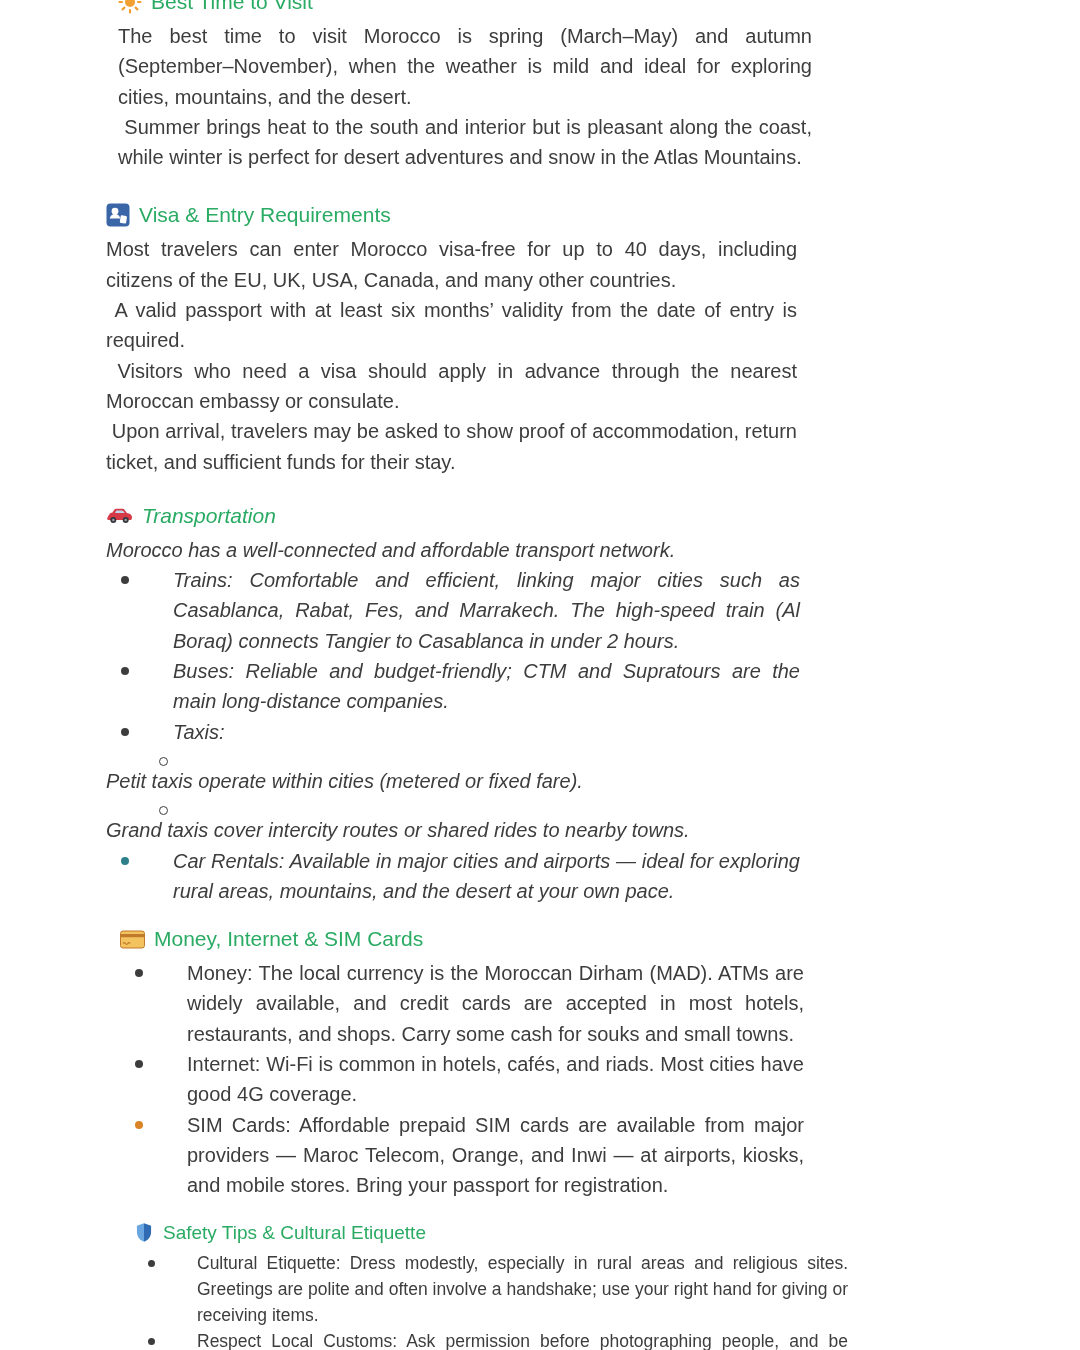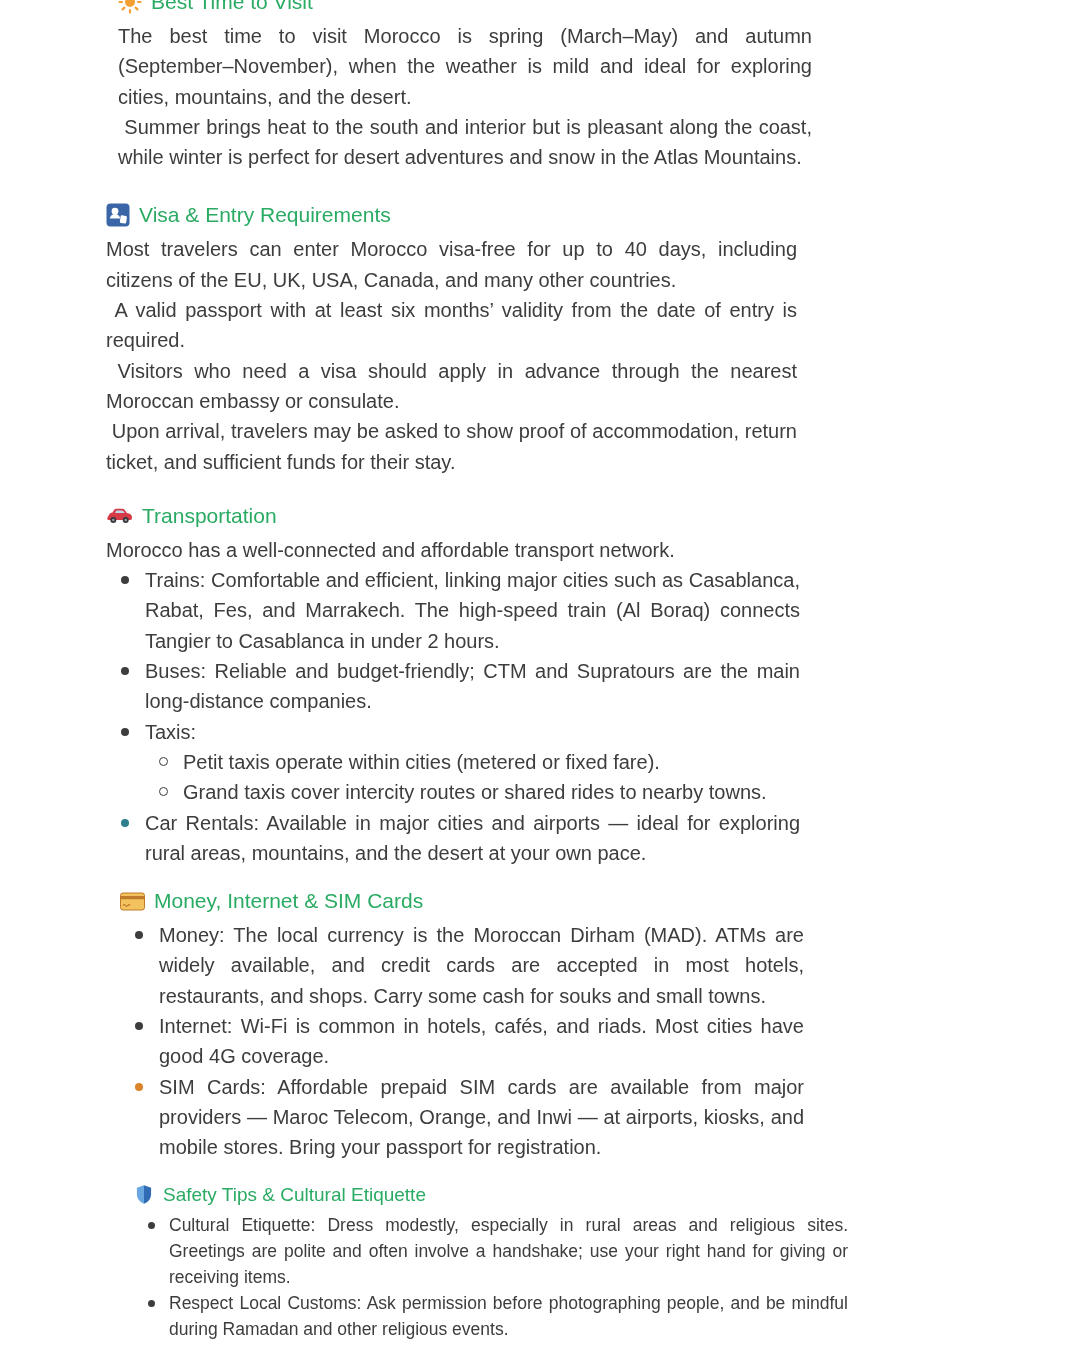--- a/index.html
+++ b/index.html
@@ -6,34 +6,34 @@
   body{width:1080px;height:1350px;font-family:"Liberation Sans", sans-serif;color:#3d3d3d;}
   .doc{position:relative;width:904px;height:1350px;overflow:hidden;background:#ffffff;}
 
   .sec-heading{display:flex;align-items:center;gap:9px;margin:0 0 6px 0;
     font-size:21px;line-height:26px;font-weight:400;color:#2aab63;}
   .icon{display:inline-flex;flex:none;}
 
   .para{font-size:20px;line-height:30.3px;text-align:justify;margin:0;}
   .intro{font-size:20px;line-height:30.3px;margin:0;}
 
-  .b-row{display:flex;}
+  .b-row{display:flex;gap:28px;}
   .b-text{flex:1;font-size:20px;line-height:30.3px;text-align:justify;}
   .mk{flex:none;width:8px;height:8px;border-radius:50%;background:#3d3d3d;
     margin:11px 16px 0 15px;}
   .mk.teal{background:#2e7f8c;}
   .mk.orange{background:#d98427;}
-  .sub-row{display:flex;}
+  .sub-row{display:flex;flex-direction:column;}
   .mk-sub{flex:none;width:7px;height:7px;border-radius:50%;background:transparent;
     border:1.8px solid #3d3d3d;margin:10px 15px 0 53px;}
 
   
   #sec-best{margin:-11px 92px 0 118px;}
   #sec-visa{margin:30px 107px 0 106px;}
-  #sec-transport{margin:26px 104px 0 106px;}
+  #sec-transport{margin:26px 104px 0 106px;font-style:italic;}
   #sec-money{margin:20px 100px 0 120px;}
   #sec-safety{margin:20px 56px 0 134px;}
 
   
   #sec-safety .sec-heading{font-size:19px;line-height:24px;margin-bottom:5px;}
   #sec-safety .b-text{font-size:17.5px;line-height:26px;}
   #sec-safety .mk{width:7px;height:7px;margin:10px 14px 0 14px;}
 </style>
 </head>
 <body>

